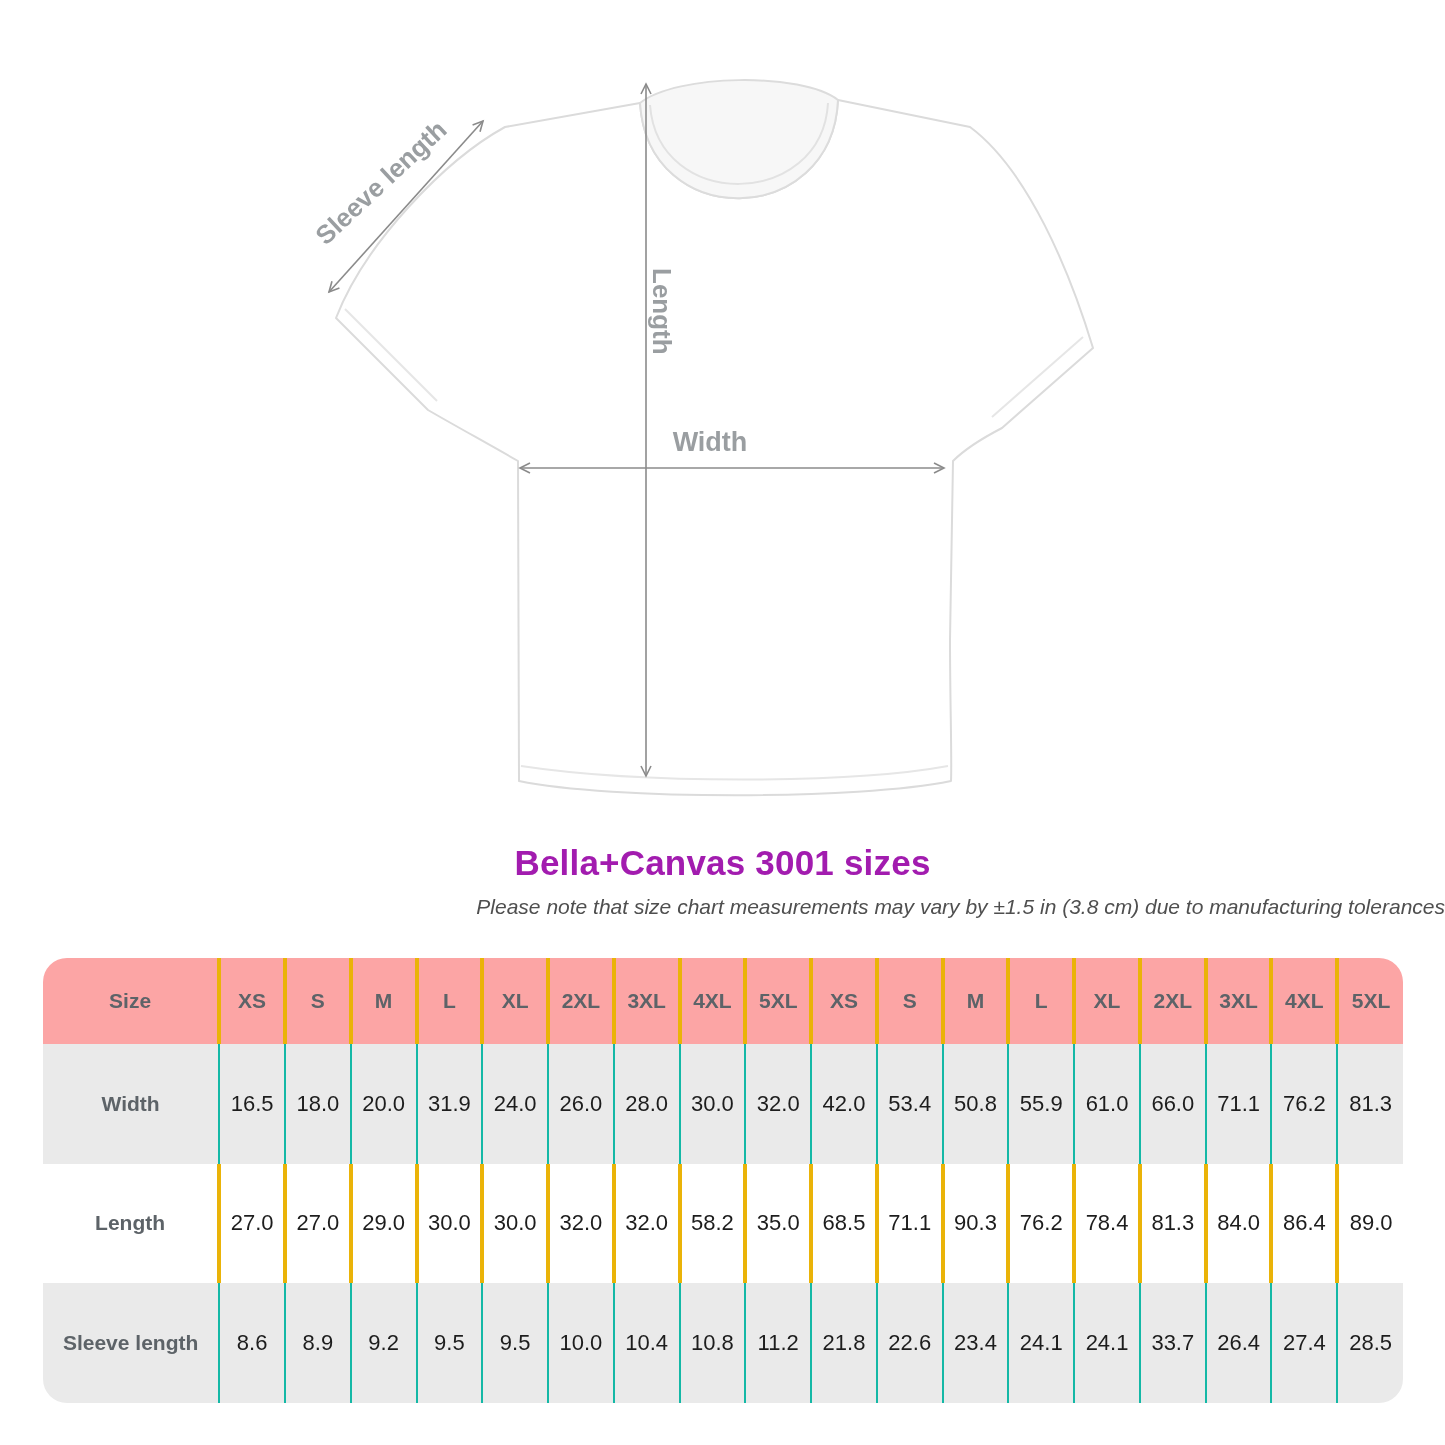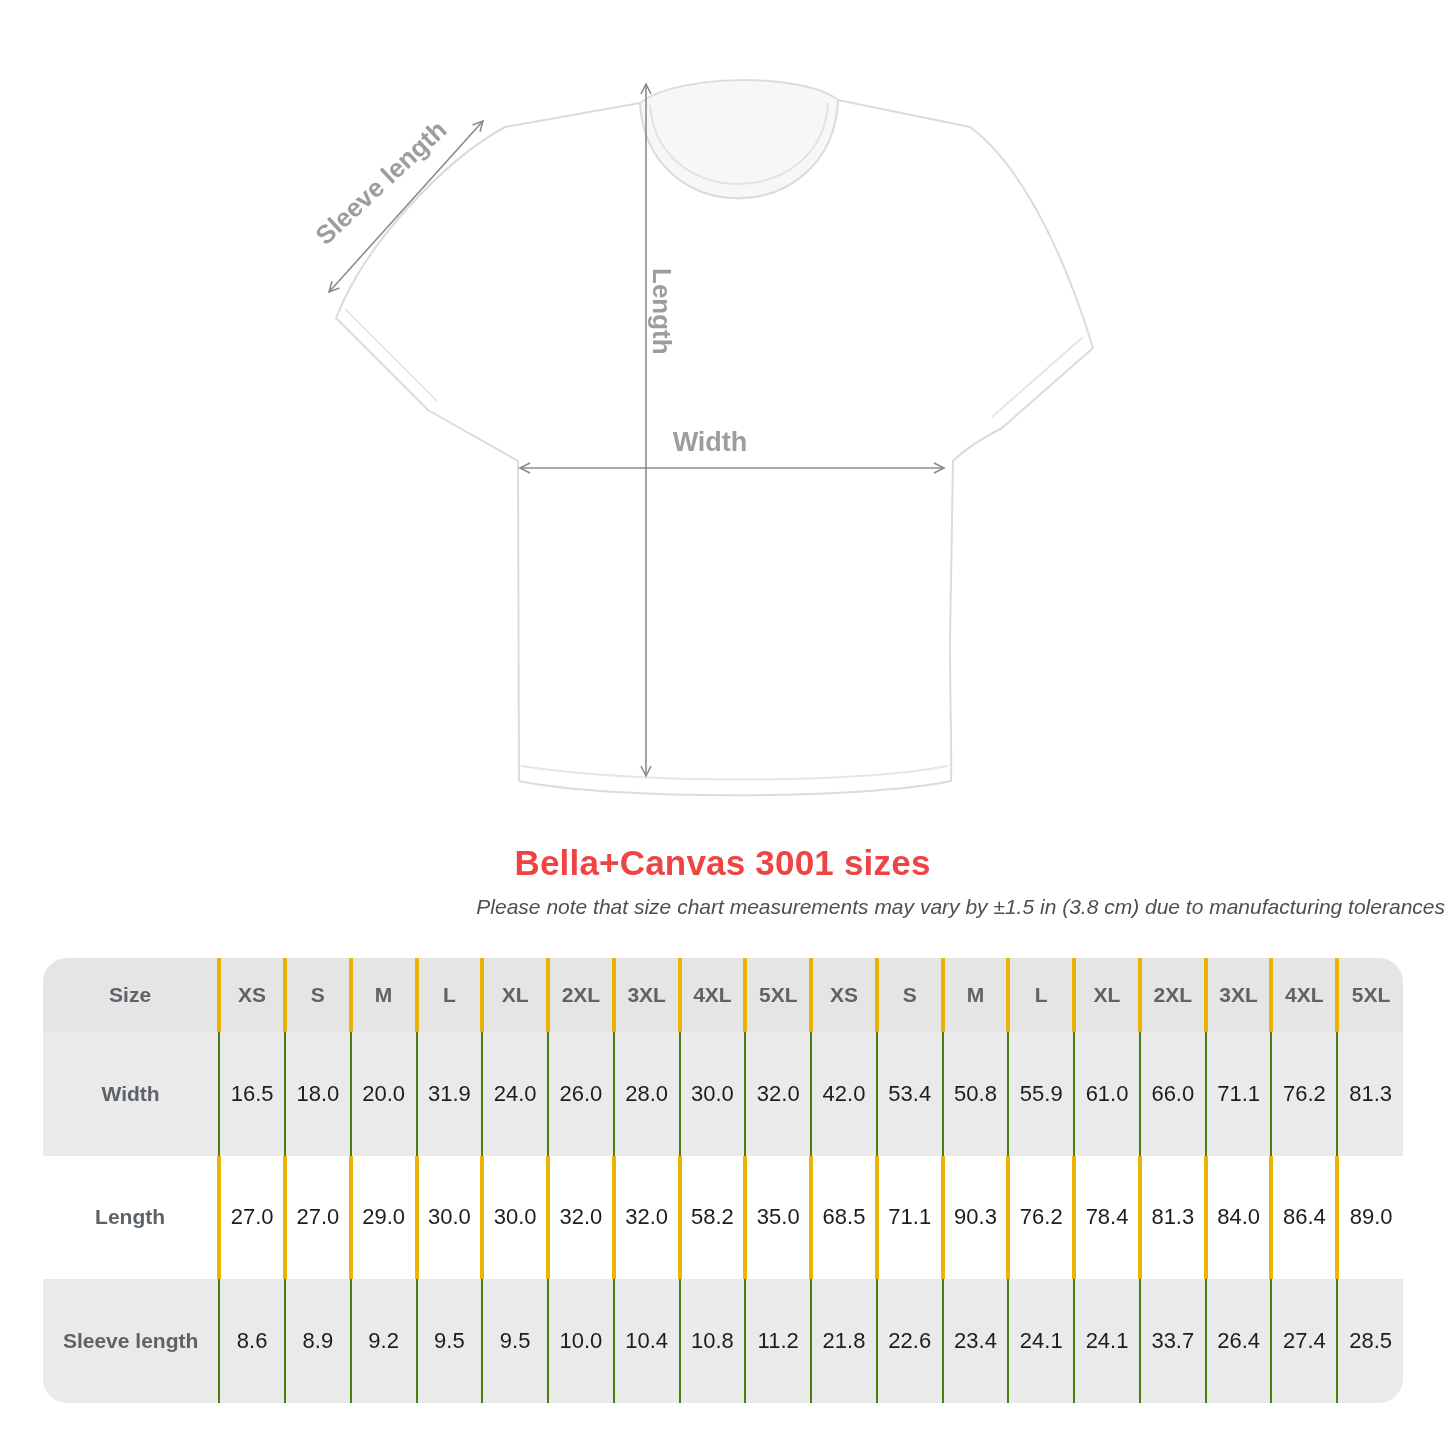--- a/index.html
+++ b/index.html
@@ -11,21 +11,21 @@
     font-family:"Liberation Sans", sans-serif;
   }
 
   
   .diagram { position:absolute; top:0; left:0; }
 
   
   .chart-title {
     position:absolute; top:843px; left:0; right:0;
     text-align:center;
-    font-size:35px; font-weight:700; color:#ef4444;
+    font-size:35px; font-weight:700; color:#a21caf;
     letter-spacing:0.2px;
   }
   .chart-subtitle {
     position:absolute; top:895px; left:0; right:0;
     text-align:right;
     font-size:21px; font-style:italic; color:#4f4f4f;
   }
 
   
   .size-table-wrap {
@@ -34,21 +34,21 @@
     border-radius:24px; overflow:hidden;
   }
   table.size-table {
     width:100%; height:100%;
     border-collapse:collapse; table-layout:fixed;
   }
   col.label-col  { width:176px; }
   col.data-col   { width:65.7px; }
 
   tr.band       { background:#eaeaea; height:105px; }
-  tr.sizes-row  { background:#e5e5e5; height:74px; }
+  tr.sizes-row  { background:#fca5a5; height:86px; }
   tr.r-gray     { background:#eaeaea; height:86px; }
   tr.r-white    { background:#ffffff; height:86px; }
 
   .size-table th, .size-table td {
     text-align:center; vertical-align:middle;
     padding:0; border:0;
   }
   .group-name {
     font-size:25px; font-weight:700; font-style:italic; color:#5d6368;
   }
@@ -59,21 +59,21 @@
     color:#5d6368; font-weight:700; font-size:21px;
   }
   tr.sizes-row td {
     color:#5d6368; font-weight:700; font-size:21px;
   }
   tr.r-gray td, tr.r-white td {
     color:#1d1d1d; font-size:22px; font-weight:400;
   }
   
   tr.sizes-row td, tr.r-white td { border-left:4px solid #eab308; }
-  tr.r-gray td                   { border-left:2px solid #4d7c0f;margin-top:8px; }
+  tr.r-gray td                   { border-left:2px solid #14b8a6;margin-top:8px; }
   td.major { border-left-width:4px; }
 </style>
 </head>
 <body>
 
 <svg class="diagram" width="1445" height="835" viewBox="0 0 1445 835">
   <defs>
     <marker id="ah" markerWidth="14" markerHeight="14" refX="11" refY="6" orient="auto-start-reverse" markerUnits="userSpaceOnUse" viewBox="0 0 14 12">
       <path d="M1,1 L11,6 L1,11" fill="none" stroke="#8b8b8b" stroke-width="1.6"></path>
     </marker>

